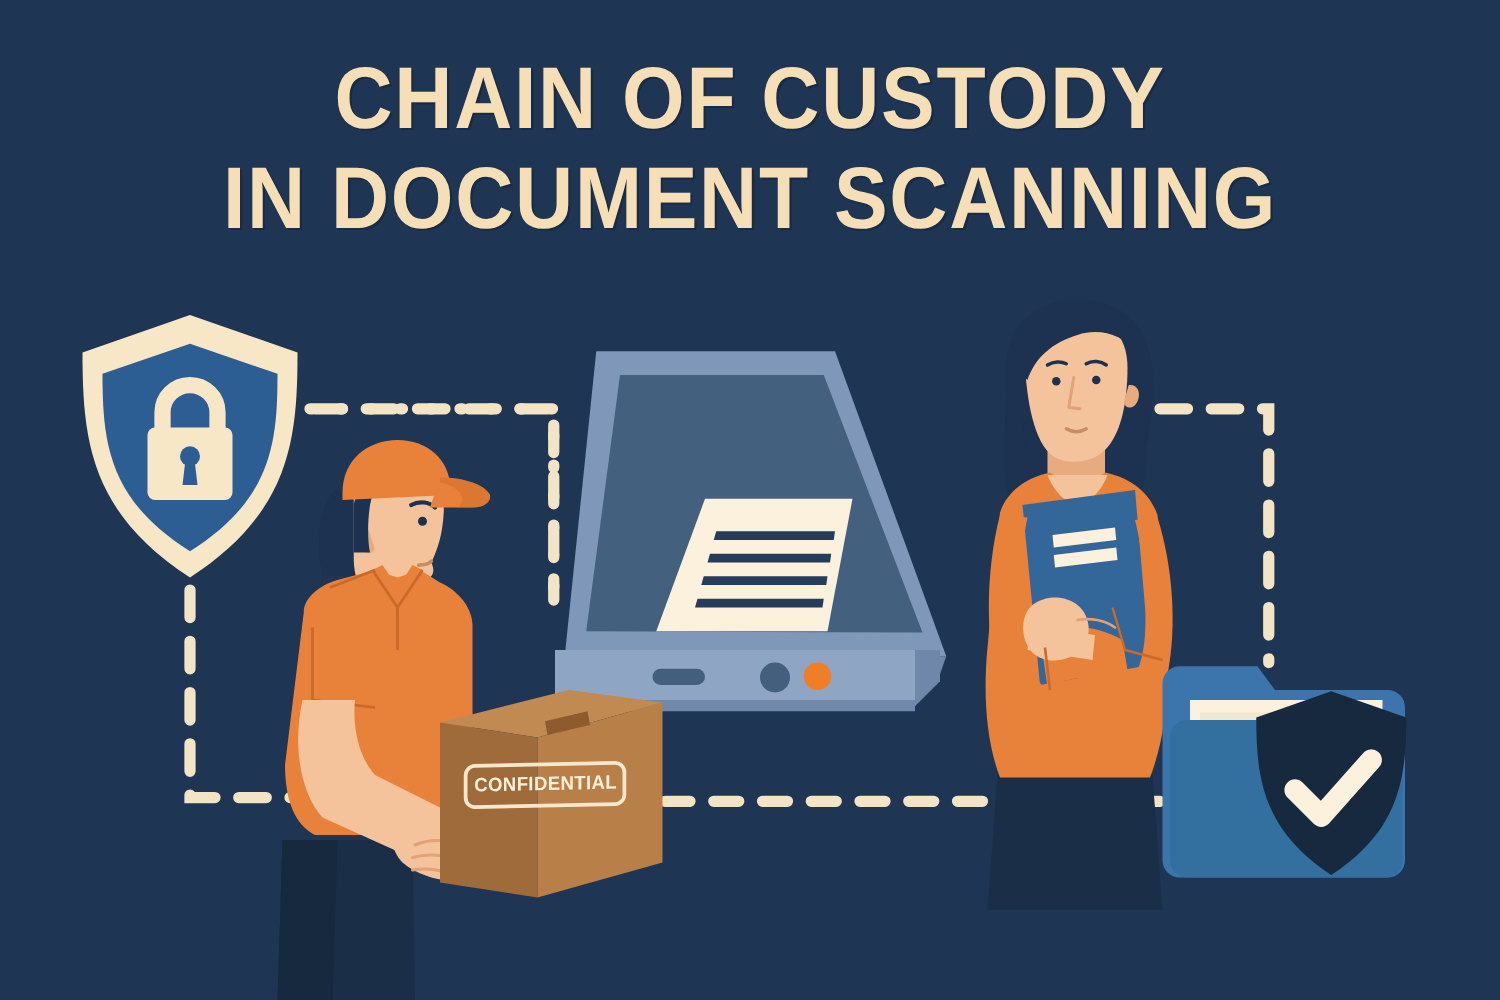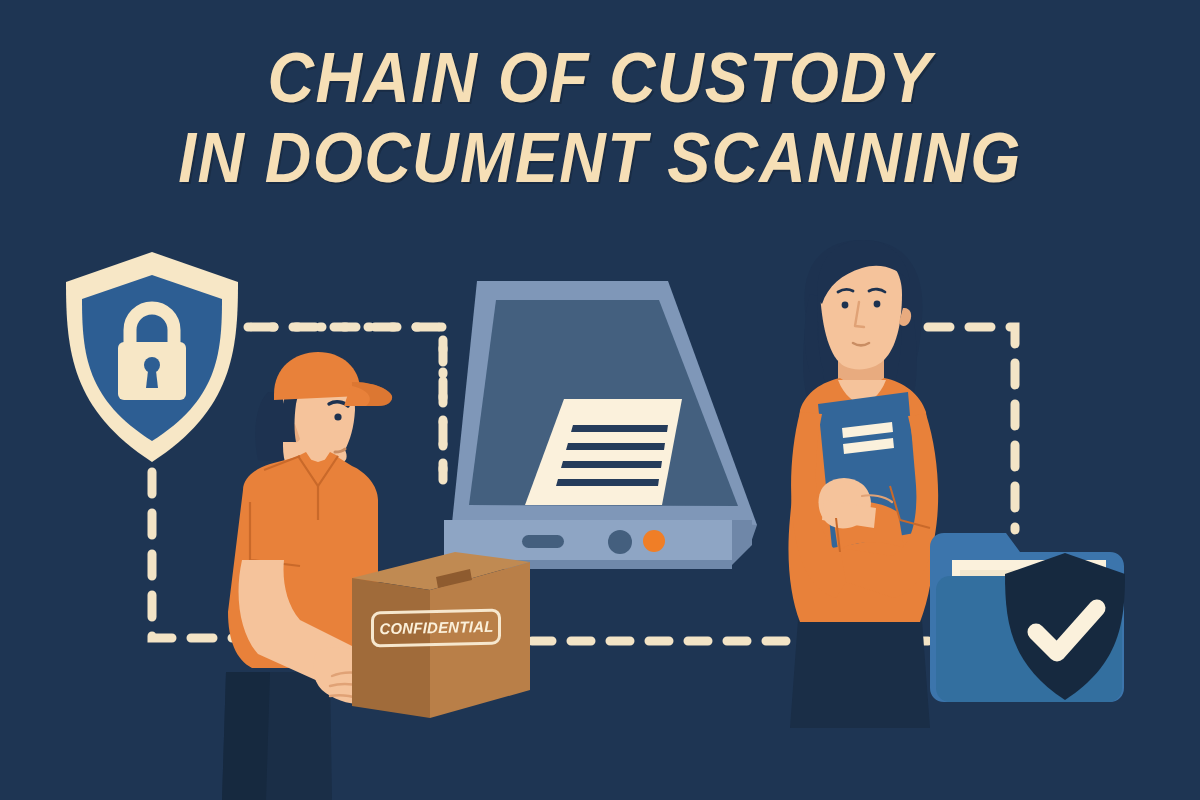--- a/index.html
+++ b/index.html
@@ -7,21 +7,20 @@
     padding: 0;
     background: #12243c;
   }
   #poster {
     position: relative;
     width: 1200px;
     height: 800px;
     background: #1e3553;
     overflow: hidden;
     font-family: "Liberation Sans", sans-serif;
-    font-style: italic;
   }
   .title-block {
     position: absolute;
     left: 0;
     top: 38px;
     width: 1200px;
     text-align: center;
     pointer-events: none;
   }
   .title-line {

